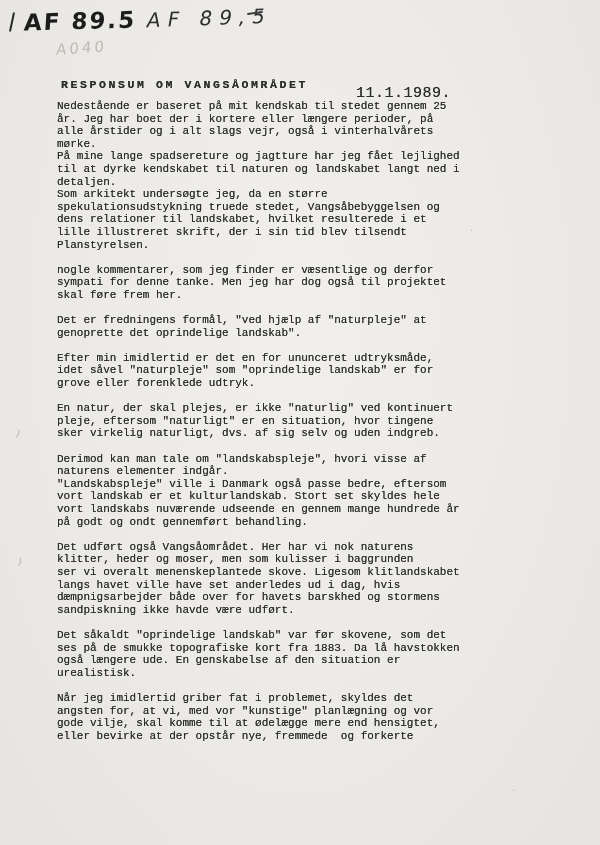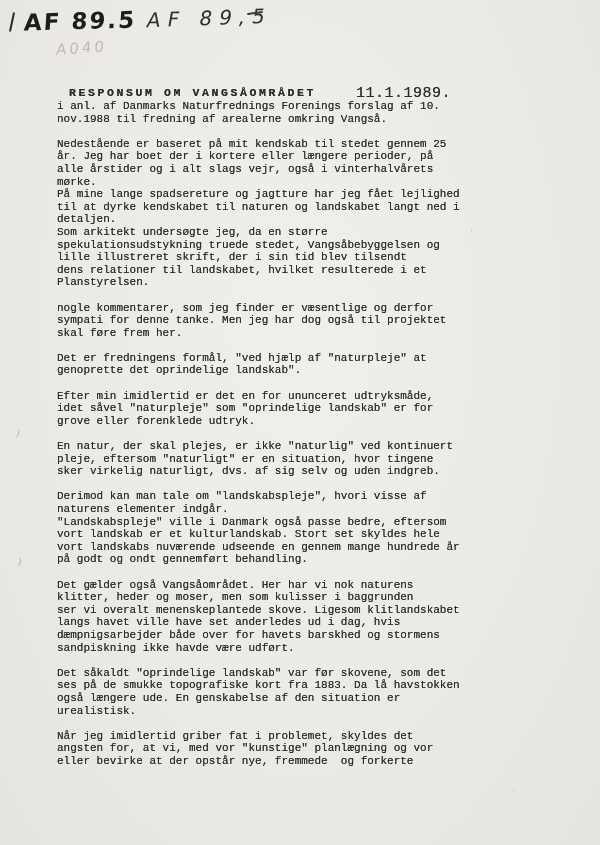--- a/index.html
+++ b/index.html
@@ -33,21 +33,21 @@
   .hw-pencil{
     left:56px;top:39px;font-size:15px;font-weight:400;color:#c3b9b2;
     letter-spacing:3px;transform:rotate(-4deg) skewX(-8deg);
   }
   
   .typed{color:#2b2b2b;text-shadow:0 0 0.5px rgba(45,45,45,0.75);}
   .date{
     position:absolute;left:356px;top:37px;font-size:15px;letter-spacing:0.5px;margin-top:48px;
   }
   .title{
-    position:absolute;left:57px;top:74px;margin:12px;
+    position:absolute;left:57px;top:74px;margin:4px;
     font-size:11.5px;font-weight:700;letter-spacing:2.6px;
   }
   .body-text{
     position:absolute;left:57px;top:100px;width:500px;
     font-size:11px;line-height:12.6px;
   }
   .para{margin:0 0 12.6px 0;}
   .line{white-space:pre;}
   
   .artifact{position:absolute;color:#b9b4ae;font-size:10px;font-family:"DejaVu Sans",sans-serif;}
@@ -65,35 +65,31 @@
   <div class="hw hw-left">AF 89.5</div>
   <div class="hw hw-center">AF 89,5</div>
   <div class="hw-overline"></div>
   <div class="hw hw-pencil">A040</div>
 
   <div class="date typed">11.1.1989.</div>
   <h1 class="title typed">RESPONSUM OM VANGSÅOMRÅDET</h1>
 
   <div class="body-text typed" id="doc-body">
       <div class="para">
-        <div class="line">i anl. af Danmarks Naturfrednings Forenings forslag af 10.</div>
-        <div class="line">nov.1988 til fredning af arealerne omkring Vangså.</div>
-      </div>
-      <div class="para">
         <div class="line">Nedestående er baseret på mit kendskab til stedet gennem 25</div>
         <div class="line">år. Jeg har boet der i kortere eller længere perioder, på</div>
         <div class="line">alle årstider og i alt slags vejr, også i vinterhalvårets</div>
         <div class="line">mørke.</div>
         <div class="line">På mine lange spadsereture og jagtture har jeg fået lejlighed</div>
         <div class="line">til at dyrke kendskabet til naturen og landskabet langt ned i</div>
         <div class="line">detaljen.</div>
         <div class="line">Som arkitekt undersøgte jeg, da en større</div>
         <div class="line">spekulationsudstykning truede stedet, Vangsåbebyggelsen og</div>
+        <div class="line">dens relationer til landskabet, hvilket resulterede i et</div>
         <div class="line">lille illustreret skrift, der i sin tid blev tilsendt</div>
-        <div class="line">dens relationer til landskabet, hvilket resulterede i et</div>
         <div class="line">Planstyrelsen.</div>
       </div>
       <div class="para">
         <div class="line">nogle kommentarer, som jeg finder er væsentlige og derfor</div>
         <div class="line">sympati for denne tanke. Men jeg har dog også til projektet</div>
         <div class="line">skal føre frem her.</div>
       </div>
       <div class="para">
         <div class="line">Det er fredningens formål, "ved hjælp af "naturpleje" at</div>
         <div class="line">genoprette det oprindelige landskab".</div>
@@ -110,36 +106,37 @@
       </div>
       <div class="para">
         <div class="line">Derimod kan man tale om "landskabspleje", hvori visse af</div>
         <div class="line">naturens elementer indgår.</div>
         <div class="line">"Landskabspleje" ville i Danmark også passe bedre, eftersom</div>
         <div class="line">vort landskab er et kulturlandskab. Stort set skyldes hele</div>
         <div class="line">vort landskabs nuværende udseende en gennem mange hundrede år</div>
         <div class="line">på godt og ondt gennemført behandling.</div>
       </div>
       <div class="para">
-        <div class="line">Det gælder også Vangsåområdet. Her har vi nok naturens</div>
+        <div class="line">Det udført også Vangsåområdet. Her har vi nok naturens</div>
         <div class="line">klitter, heder og moser, men som kulisser i baggrunden</div>
         <div class="line">ser vi overalt menenskeplantede skove. Ligesom klitlandskabet</div>
         <div class="line">langs havet ville have set anderledes ud i dag, hvis</div>
         <div class="line">dæmpnigsarbejder både over for havets barskhed og stormens</div>
         <div class="line">sandpiskning ikke havde være udført.</div>
       </div>
       <div class="para">
         <div class="line">Det såkaldt "oprindelige landskab" var før skovene, som det</div>
         <div class="line">ses på de smukke topografiske kort fra 1883. Da lå havstokken</div>
         <div class="line">også længere ude. En genskabelse af den situation er</div>
         <div class="line">urealistisk.</div>
       </div>
       <div class="para">
         <div class="line">Når jeg imidlertid griber fat i problemet, skyldes det</div>
         <div class="line">angsten for, at vi, med vor "kunstige" planlægning og vor</div>
+        <div class="line">gode vilje, skal komme til at ødelægge mere end hensigtet,</div>
         <div class="line">eller bevirke at der opstår nye, fremmede  og forkerte</div>
       </div>
     </div>
 
   <span class="artifact a1">)</span>
   <span class="artifact a2">)</span>
   <span class="artifact a3">.</span>
   <span class="artifact a4">.</span>
 
 </div>

